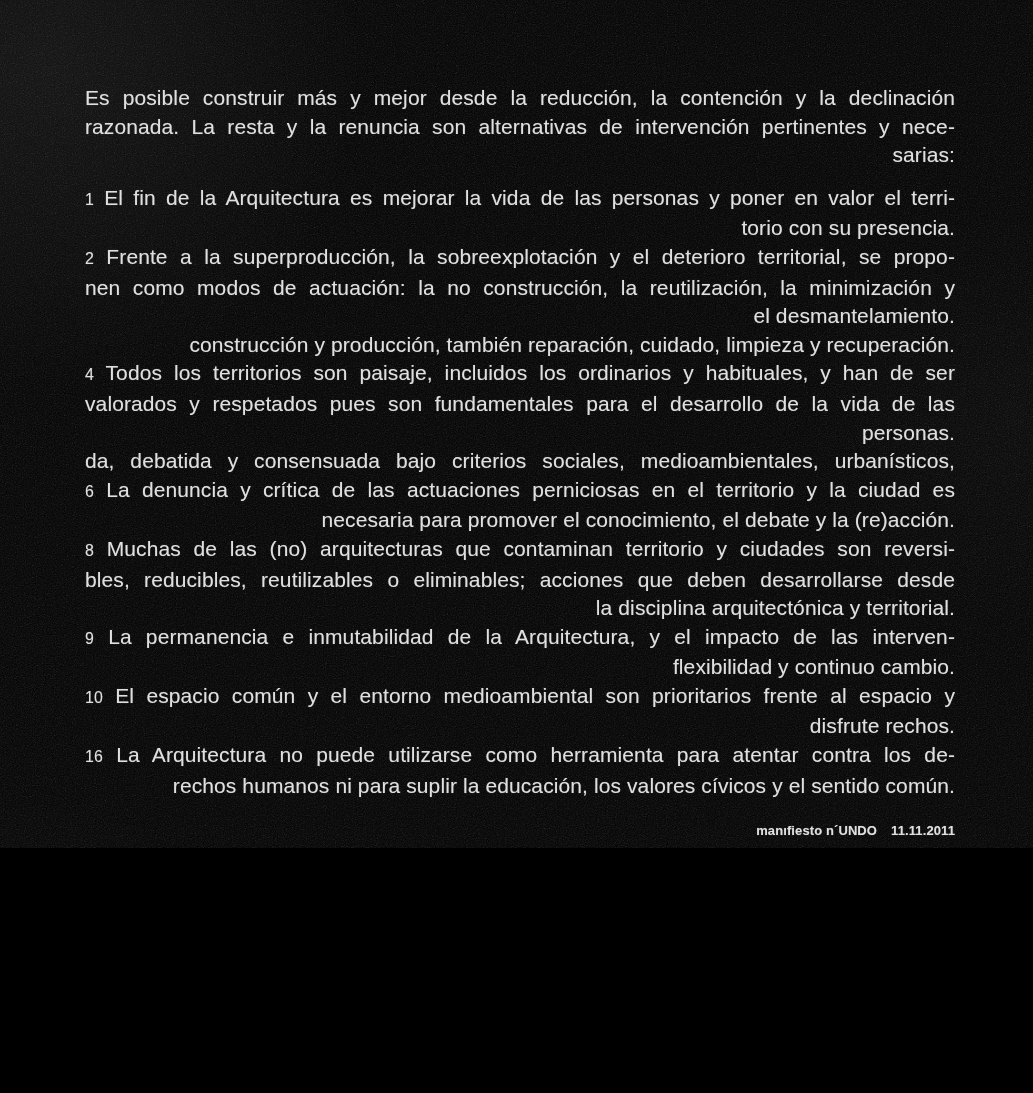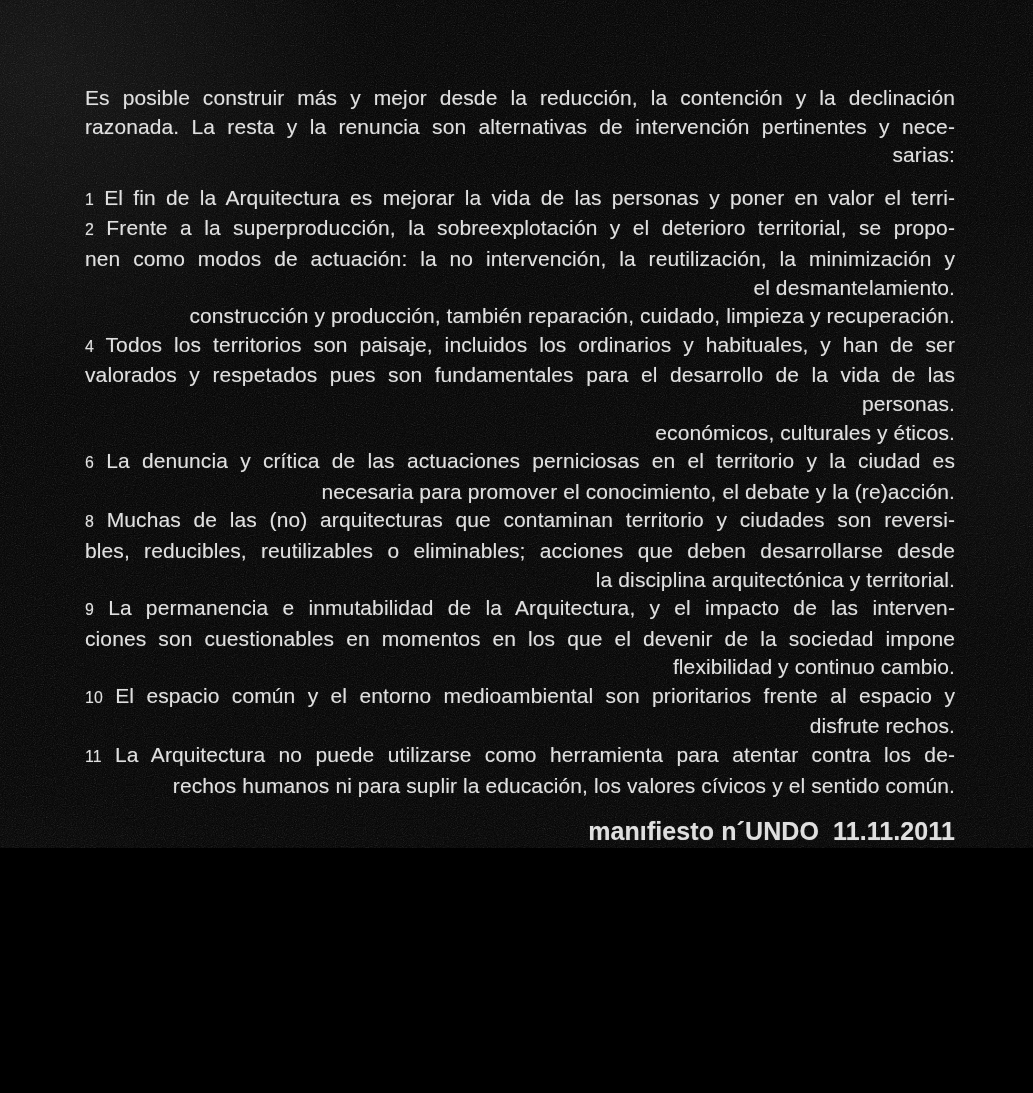--- a/index.html
+++ b/index.html
@@ -53,75 +53,75 @@
     text-align-last: justify;
     text-justify: inter-word;
   }
   .num {
     font-size: 0.76em;
   }
   .signature {
     margin-top: 17px;
     text-align: right;
     font-weight: bold;
-    font-size: 25px;
+    font-size: 13px;
   }
   .sig-date { margin-left: 14px; }
 </style>
 </head>
 <body>
 
 <div class="page">
 
   <div class="content">
 
   <div class="para intro">
         <div class="line fill">Es posible construir más y mejor desde la reducción, la contención y la declinación</div>
         <div class="line fill">razonada. La resta y la renuncia son alternativas de intervención pertinentes y nece-</div>
         <div class="line">sarias:</div>
       </div>
       <div class="para">
         <div class="line fill"><span class="num">1</span> El fin de la Arquitectura es mejorar la vida de las personas y poner en valor el terri-</div>
+        <div class="line">torio con su presencia.</div>
       </div>
       <div class="para">
         <div class="line fill"><span class="num">2</span> Frente a la superproducción, la sobreexplotación y el deterioro territorial, se propo-</div>
-        <div class="line fill">nen como modos de actuación: la no intervención, la reutilización, la minimización y</div>
+        <div class="line fill">nen como modos de actuación: la no construcción, la reutilización, la minimización y</div>
         <div class="line">el desmantelamiento.</div>
       </div>
       <div class="para">
         <div class="line">construcción y producción, también reparación, cuidado, limpieza y recuperación.</div>
       </div>
       <div class="para">
         <div class="line fill"><span class="num">4</span> Todos los territorios son paisaje, incluidos los ordinarios y habituales, y han de ser</div>
         <div class="line fill">valorados y respetados pues son fundamentales para el desarrollo de la vida de las</div>
         <div class="line">personas.</div>
       </div>
       <div class="para">
-        <div class="line">económicos, culturales y éticos.</div>
+        <div class="line fill">da, debatida y consensuada bajo criterios sociales, medioambientales, urbanísticos,</div>
       </div>
       <div class="para">
         <div class="line fill"><span class="num">6</span> La denuncia y crítica de las actuaciones perniciosas en el territorio y la ciudad es</div>
         <div class="line">necesaria para promover el conocimiento, el debate y la (re)acción.</div>
       </div>
       <div class="para">
         <div class="line fill"><span class="num">8</span> Muchas de las (no) arquitecturas que contaminan territorio y ciudades son reversi-</div>
         <div class="line fill">bles, reducibles, reutilizables o eliminables; acciones que deben desarrollarse desde</div>
         <div class="line">la disciplina arquitectónica y territorial.</div>
       </div>
       <div class="para">
         <div class="line fill"><span class="num">9</span> La permanencia e inmutabilidad de la Arquitectura, y el impacto de las interven-</div>
-        <div class="line fill">ciones son cuestionables en momentos en los que el devenir de la sociedad impone</div>
         <div class="line">flexibilidad y continuo cambio.</div>
       </div>
       <div class="para">
         <div class="line fill"><span class="num">10</span> El espacio común y el entorno medioambiental son prioritarios frente al espacio y</div>
         <div class="line">disfrute rechos.</div>
       </div>
       <div class="para">
-        <div class="line fill"><span class="num">11</span> La Arquitectura no puede utilizarse como herramienta para atentar contra los de-</div>
+        <div class="line fill"><span class="num">16</span> La Arquitectura no puede utilizarse como herramienta para atentar contra los de-</div>
         <div class="line">rechos humanos ni para suplir la educación, los valores cívicos y el sentido común.</div>
       </div>
     </div>
 
   <div class="content" style="padding-top:0;">
     <div class="signature">
       <span>manıfiesto n´UNDO</span><span class="sig-date">11.11.2011</span>
     </div>
   </div>
 

